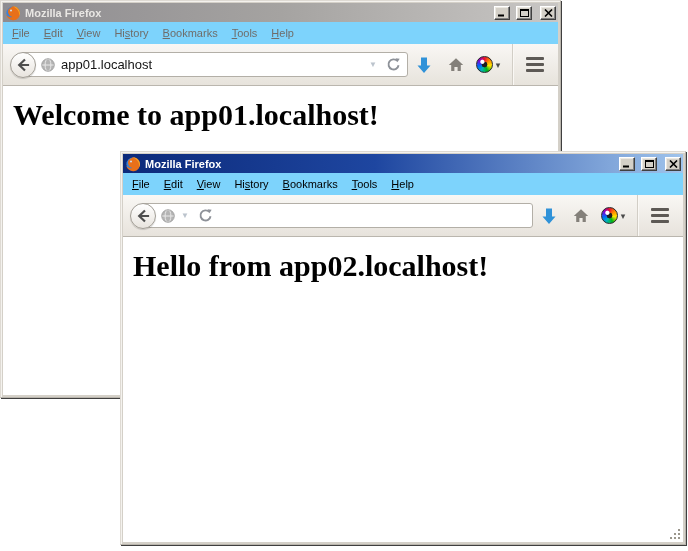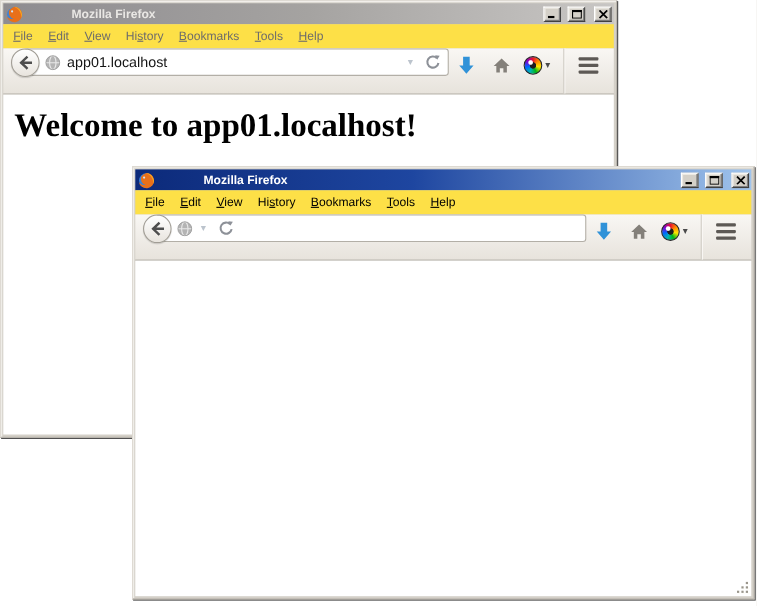--- a/index.html
+++ b/index.html
@@ -22,44 +22,44 @@
     padding:0 2px;user-select:none;
   }
   .titlebar.active{
     background:linear-gradient(90deg,#0c2a7a 0%,#1e46a0 45%,#a0c4ec 100%);
     color:#ffffff;
   }
   .titlebar.inactive{
     background:linear-gradient(90deg,#8e8c90 0%,#a5a3a1 50%,#c8c6c4 100%);
     color:#e9e7e4;
   }
-  .title-text{font-size:11px;font-weight:bold;flex:1;white-space:nowrap;overflow:hidden;margin-left:40px;}
+  .title-text{font-size:11px;font-weight:bold;flex:1;white-space:nowrap;overflow:hidden;}
   .win-btn{
     width:16px;height:14px;flex:none;padding:0;
     background:#d4d0c8;
     border:1px solid;border-color:#ffffff #404040 #404040 #ffffff;
     box-shadow:inset -1px -1px 0 #808080, inset 1px 1px 0 #ece9e2;
     display:flex;align-items:center;justify-content:center;
   }
   .win-btn + .win-btn{margin-left:2px;}
   .win-btn.close-gap{margin-left:4px;}
 
   
   .menubar{
     height:22px;flex:none;display:flex;align-items:center;
-    background:#fde047;font-size:11px;color:#000;padding:0 2px;
+    background:#7dd3fc;font-size:11px;color:#000;padding:0 2px;
   }
   .menu-item{padding:3px 7px;white-space:nowrap;cursor:default;}
   .menu-item u{text-decoration:underline;}
   .win-inactive .menubar{color:#6f6d6a;}
 
   
   .toolbar{
     height:42px;flex:none;box-sizing:border-box;
-    display:flex;padding:0 7px;
+    display:flex;align-items:center;padding:0 7px;
     background:linear-gradient(#f9f7f4,#e7e3dc);
     border-bottom:1px solid #bab6ae;
   }
   .back-btn{
     width:26px;height:26px;flex:none;border-radius:50%;
     border:1px solid #a19d95;background:linear-gradient(#ffffff,#e8e4de);
     display:flex;align-items:center;justify-content:center;
     z-index:2;margin-right:-14px;padding:0;
     box-shadow:0 1px 1px rgba(0,0,0,.15);
   }
@@ -270,20 +270,21 @@
     <button class="tb-btn">
       <span class="hamburger">
           <span></span>
           <span></span>
           <span></span>
         </span>
     </button>
   </div>
 
   <div class="content">
+    <h1 class="page-heading">Hello from app02.localhost!</h1>
     <svg class="resize-grip" width="13" height="13" viewBox="0 0 13 13">
       <g fill="#fffef9">
         <rect x="10" y="2" width="2" height="2"></rect>
           <rect x="10" y="6" width="2" height="2"></rect>
           <rect x="6" y="6" width="2" height="2"></rect>
         <rect x="10" y="10" width="2" height="2"></rect>
           <rect x="6" y="10" width="2" height="2"></rect>
           <rect x="2" y="10" width="2" height="2"></rect>
       </g>
       <g fill="#9a968c">

